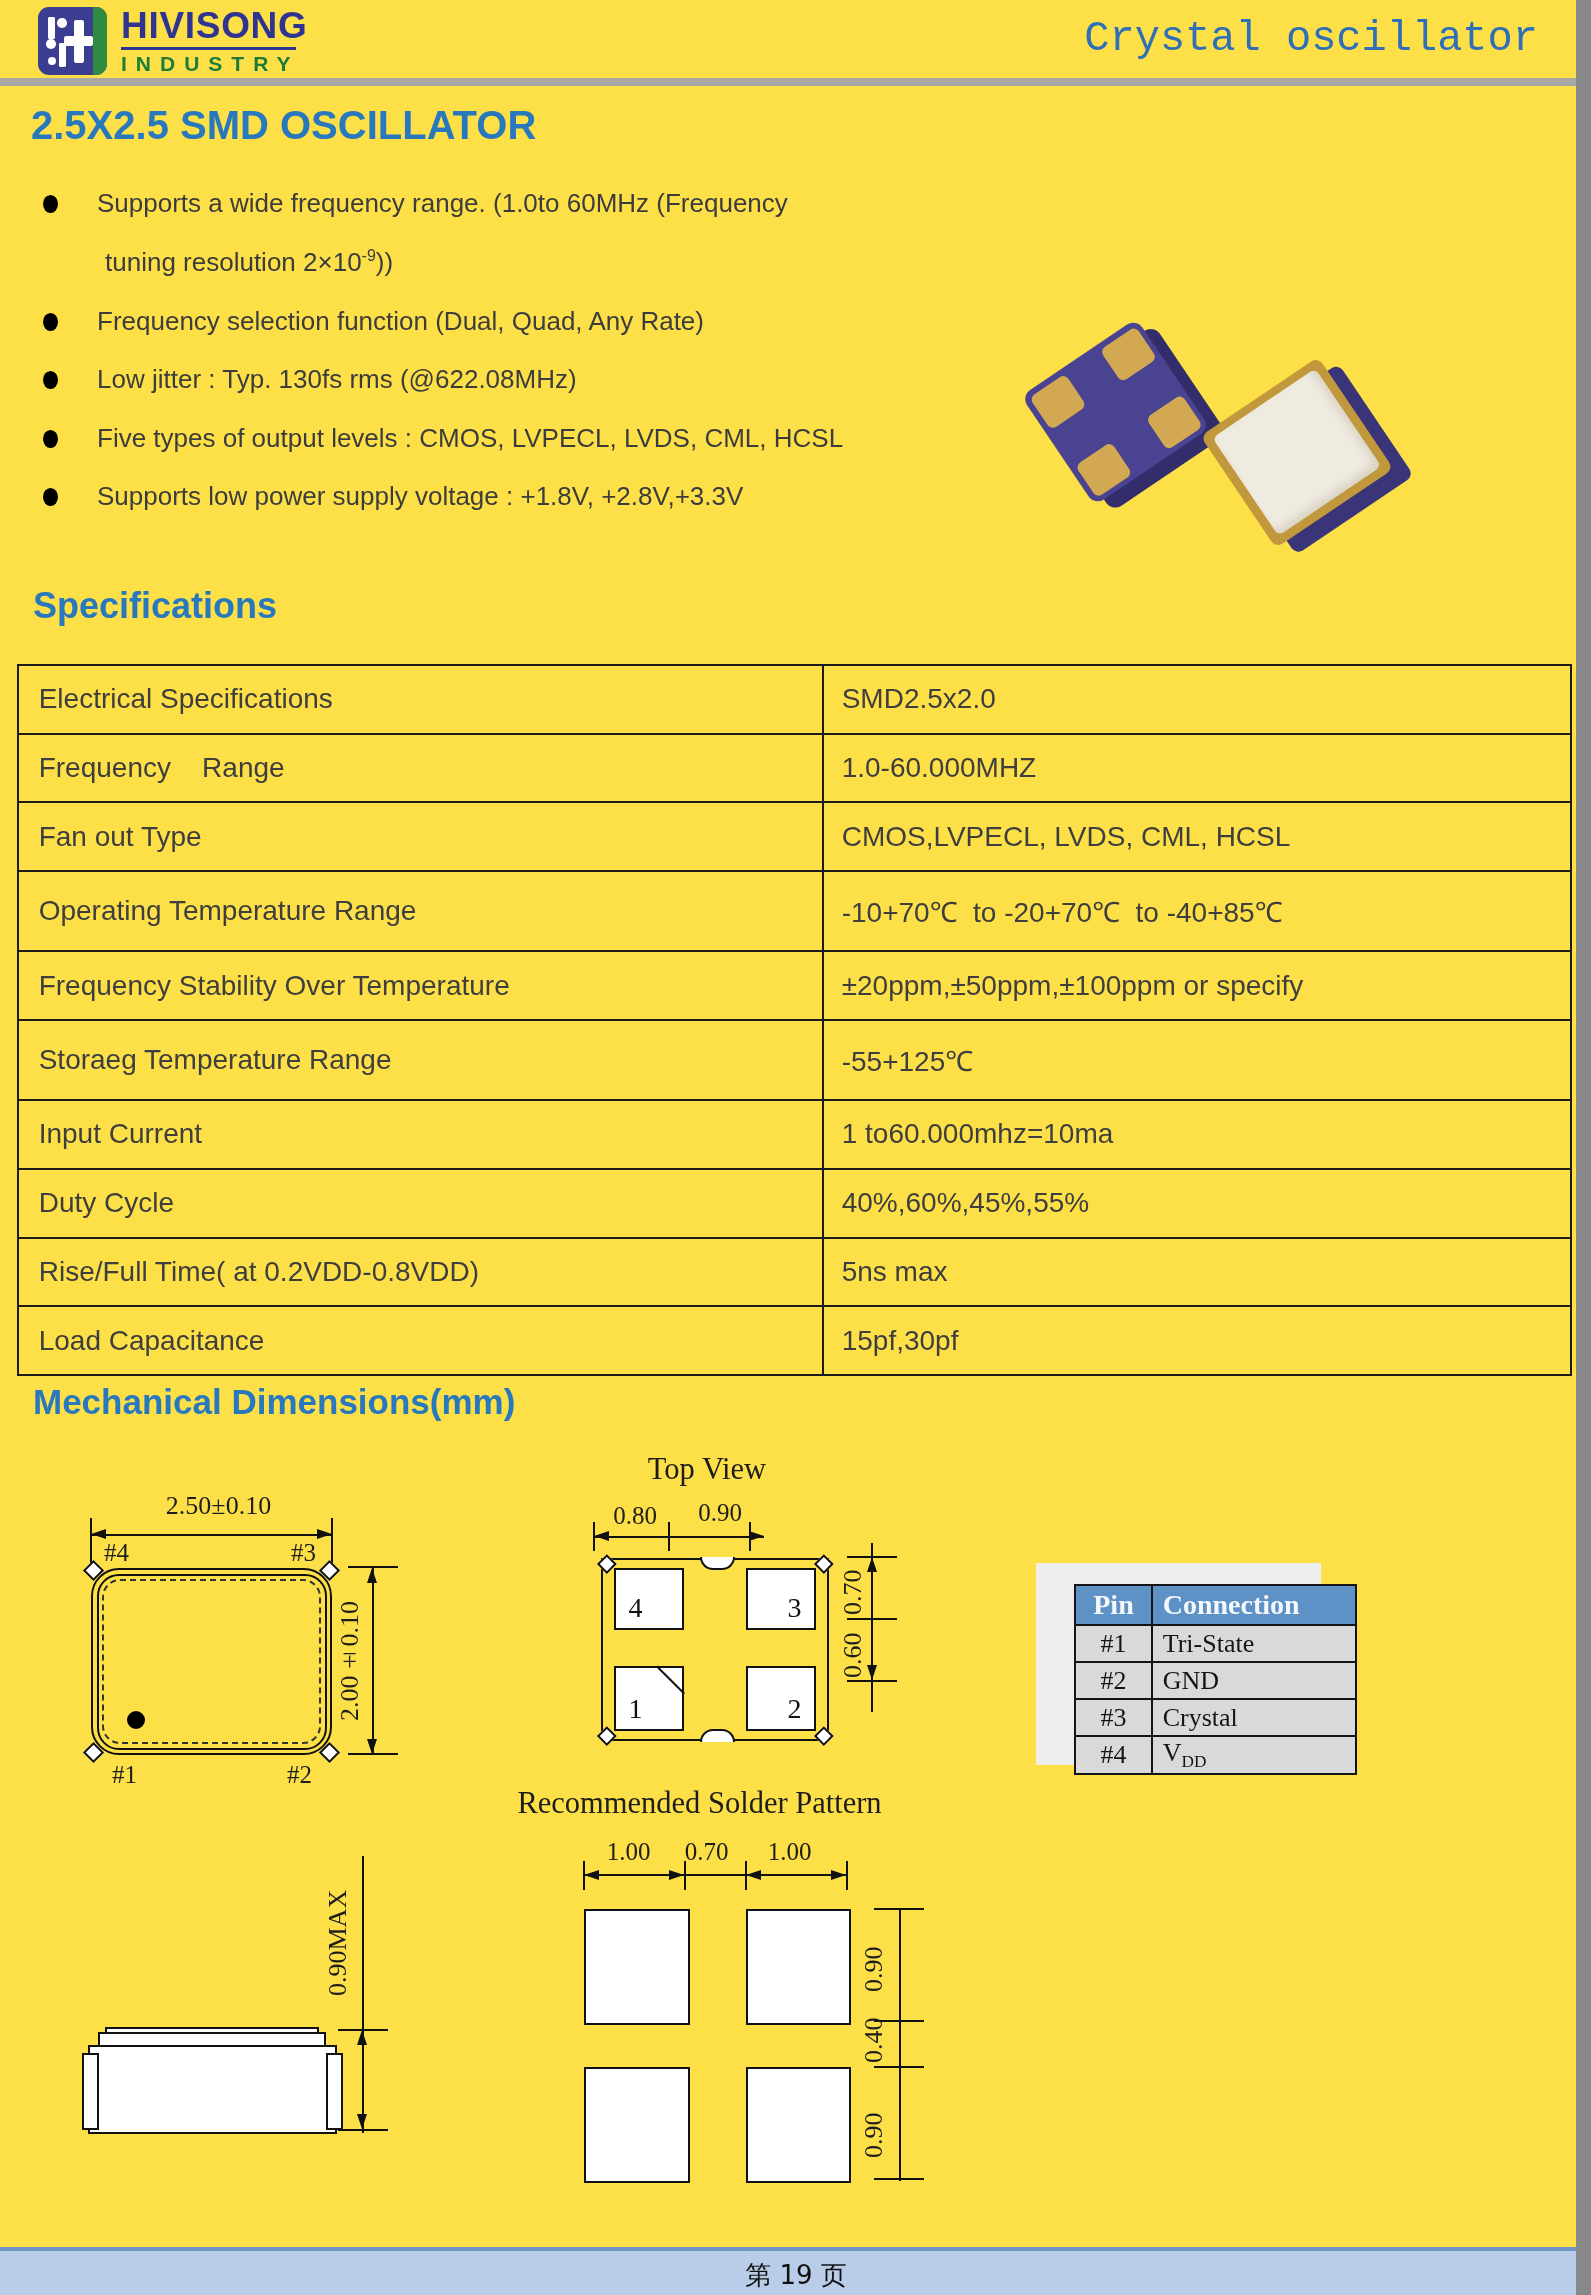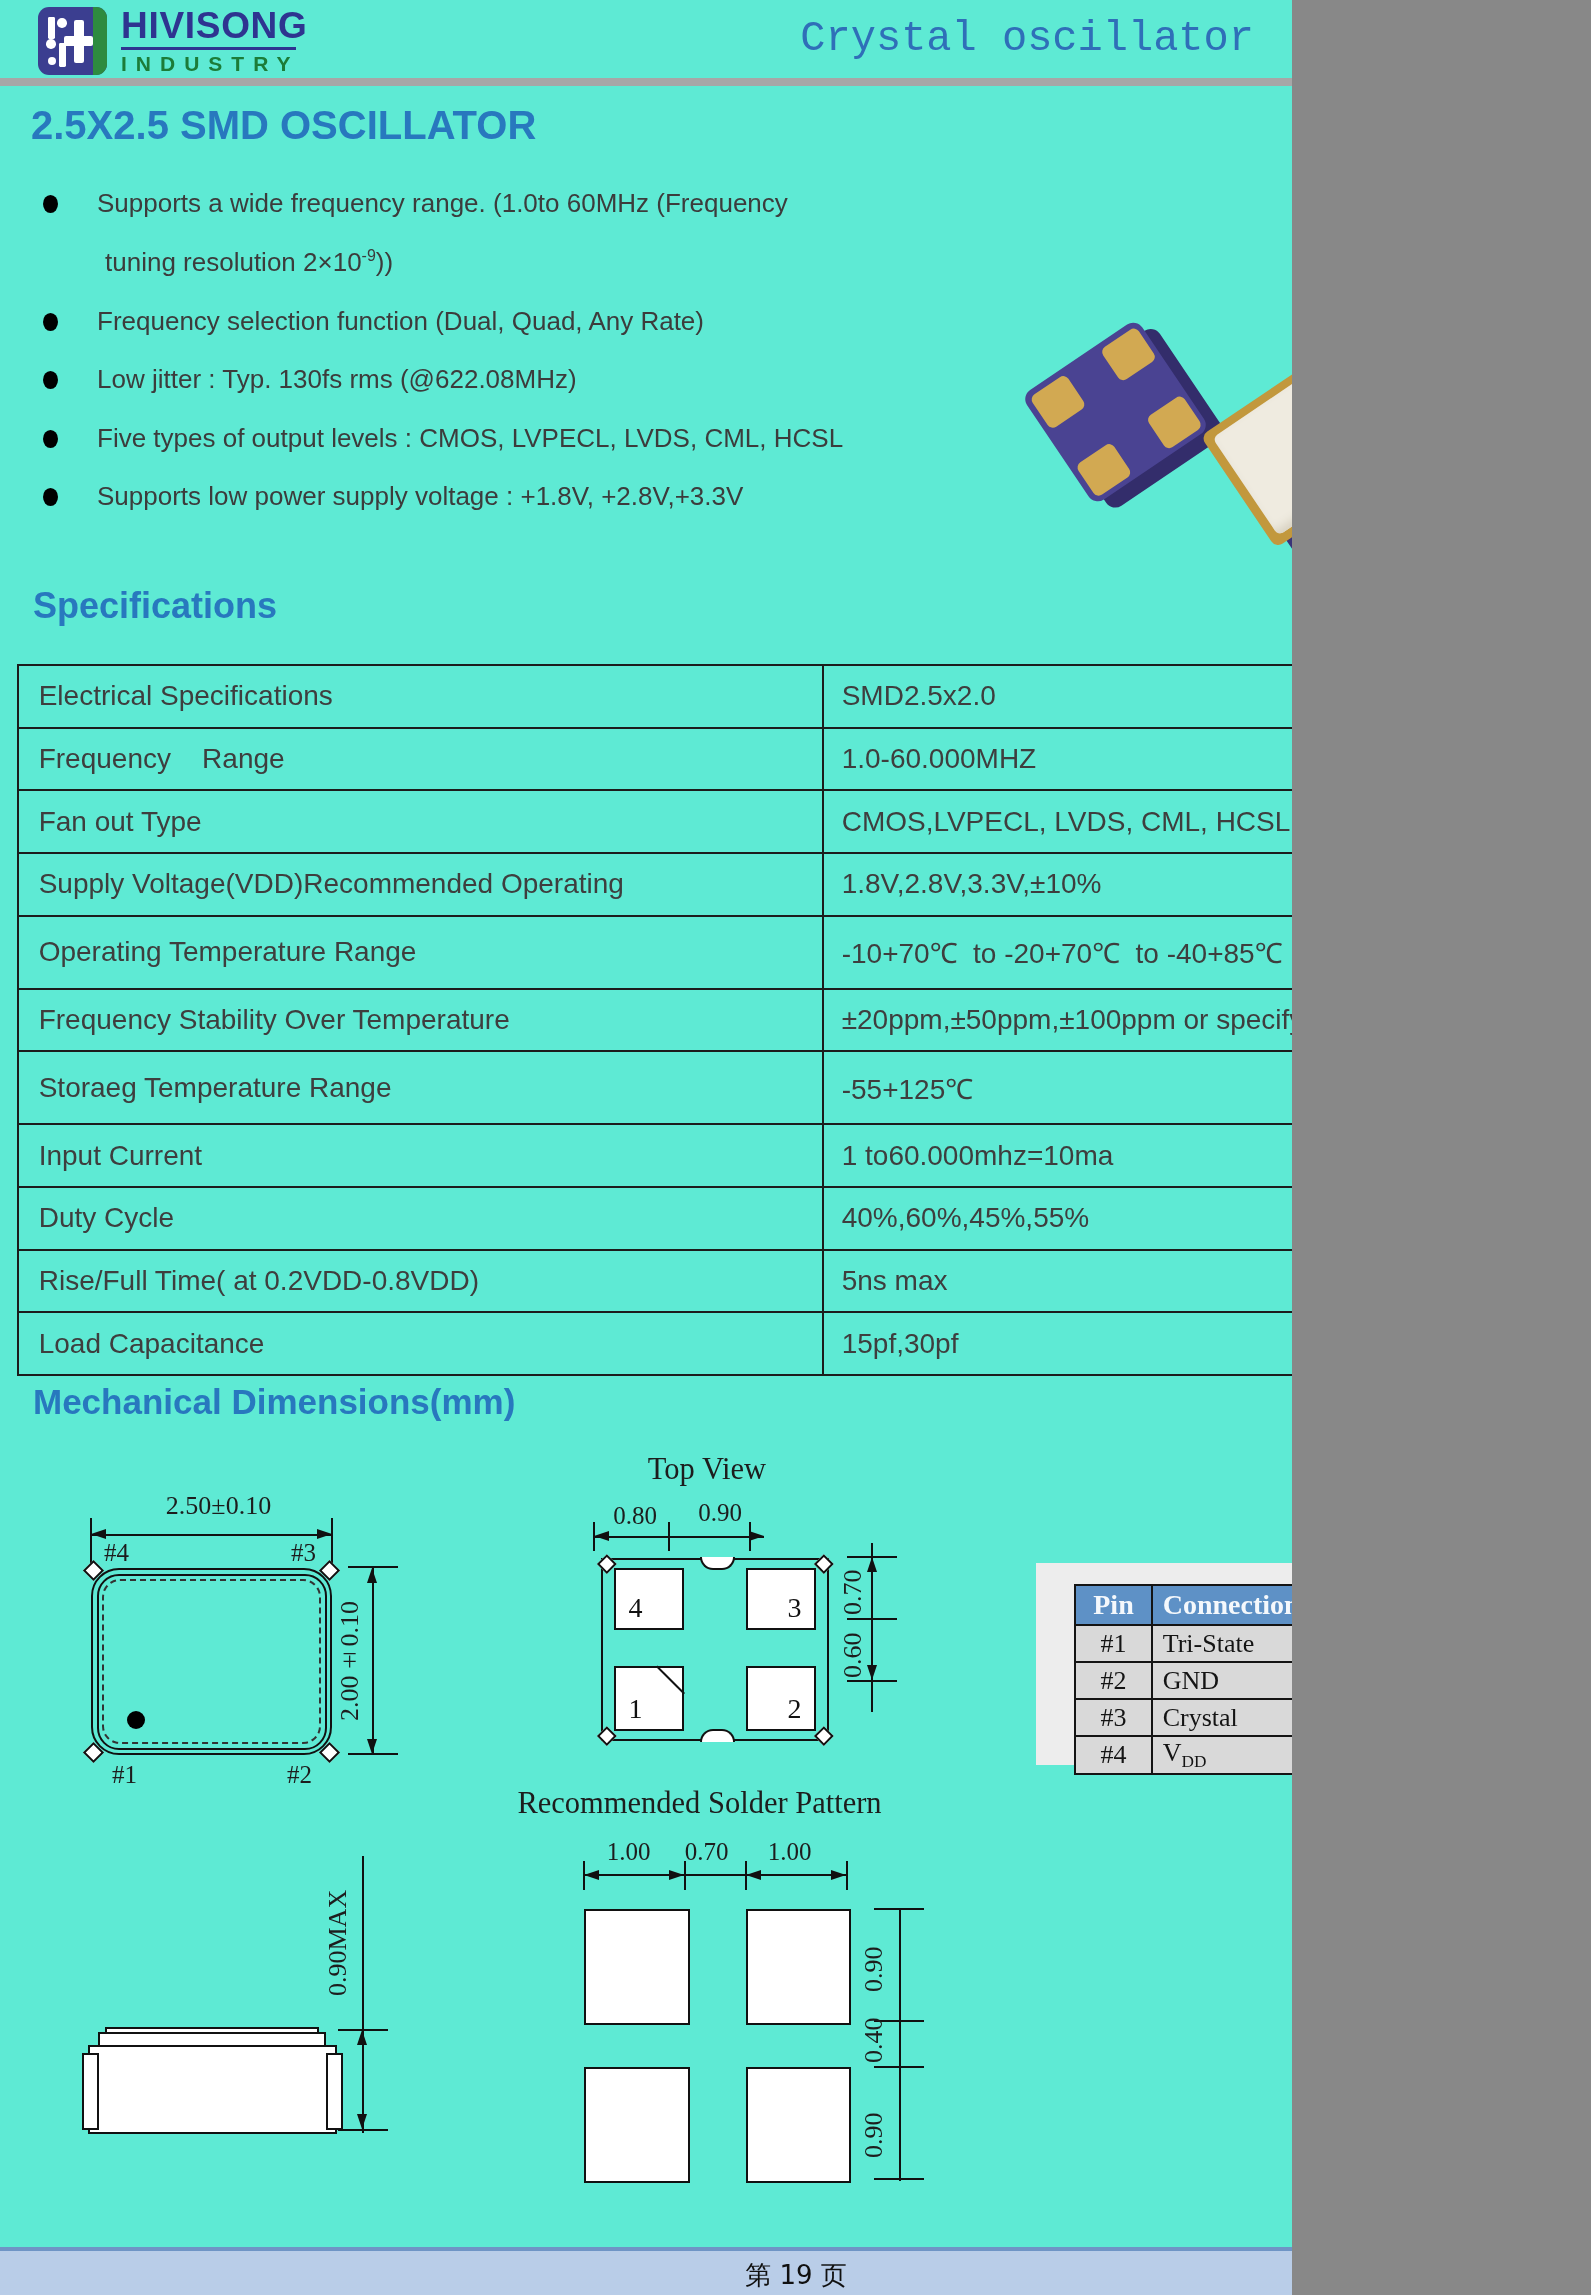--- a/index.html
+++ b/index.html
@@ -1,16 +1,16 @@
 <!DOCTYPE html>
 <html style="font-size:11px"><head>
 <meta charset="utf-8">
 <style>
   html,body{margin:0;padding:0;background:#888;}
-  .page{position:relative;width:1292px;height:2295px;background:#5eead4;overflow:hidden;
+  .page{position:relative;width:1576px;height:2295px;background:#fde047;overflow:hidden;
         font-family:"Liberation Sans",sans-serif;}
   
   .logo-wrap{position:absolute;left:38px;top:7px;display:flex;align-items:flex-start;}
   .logo-icon{position:relative;width:69px;height:68px;background:#3b3e90;border-radius:11px;overflow:hidden;}
   .logo-icon .green-edge{position:absolute;right:0;top:0;width:14px;height:100%;background:#2e8b3f;}
   .logo-icon .trace{position:absolute;background:#ffffff;border-radius:1.4px;}
   .logo-icon .node{position:absolute;background:#ffffff;border-radius:50%;}
   .logo-icon .plus-v{position:absolute;left:36px;top:12.5px;width:9.7px;height:43px;background:#ffffff;border-radius:2.1px;}
   .logo-icon .plus-h{position:absolute;left:26px;top:29px;width:29px;height:9.7px;background:#ffffff;border-radius:2.1px;}
   .logo-text{margin-left:14px;}
@@ -177,24 +177,20 @@
         </tr>
     <tr>
       <td class="lbl">Frequency    Range</td>
       <td class="val">1.0-60.000MHZ</td>
         </tr>
     <tr>
       <td class="lbl">Fan out Type</td>
       <td class="val">CMOS,LVPECL, LVDS, CML, HCSL</td>
         </tr>
     <tr>
-      <td class="lbl">Supply Voltage(VDD)Recommended Operating</td>
-      <td class="val">1.8V,2.8V,3.3V,±10%</td>
-        </tr>
-    <tr>
       <td class="lbl">Operating Temperature Range</td>
       <td class="val">-10+70℃  to -20+70℃  to -40+85℃</td>
         </tr>
     <tr>
       <td class="lbl">Frequency Stability Over Temperature</td>
       <td class="val">±20ppm,±50ppm,±100ppm or specify</td>
         </tr>
     <tr>
       <td class="lbl">Storaeg Temperature Range</td>
       <td class="val">-55+125℃</td>

